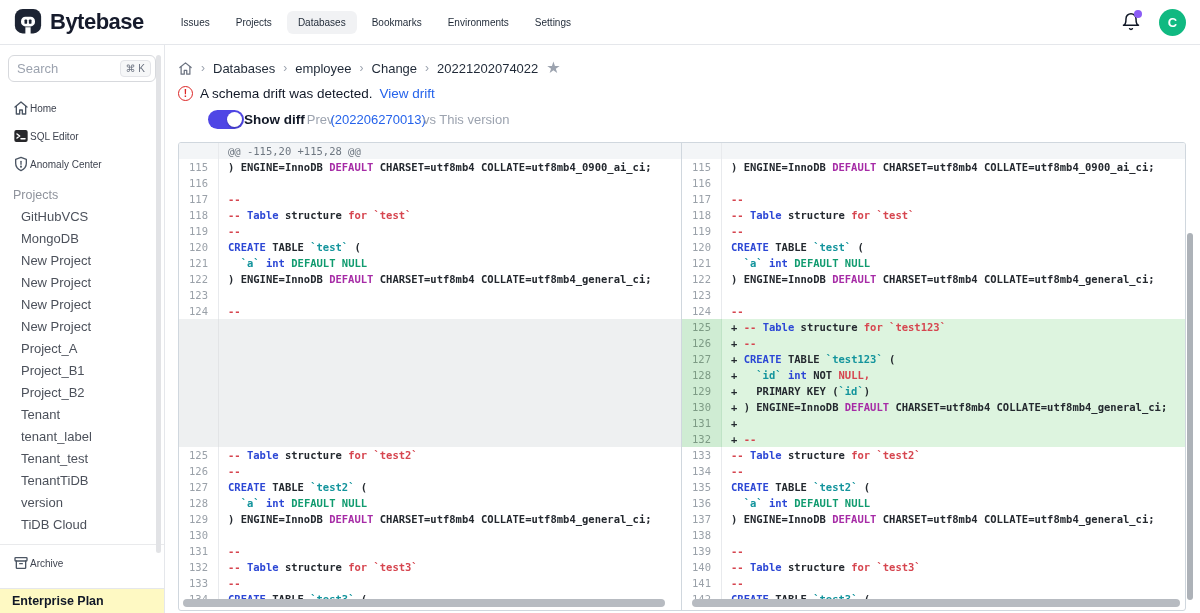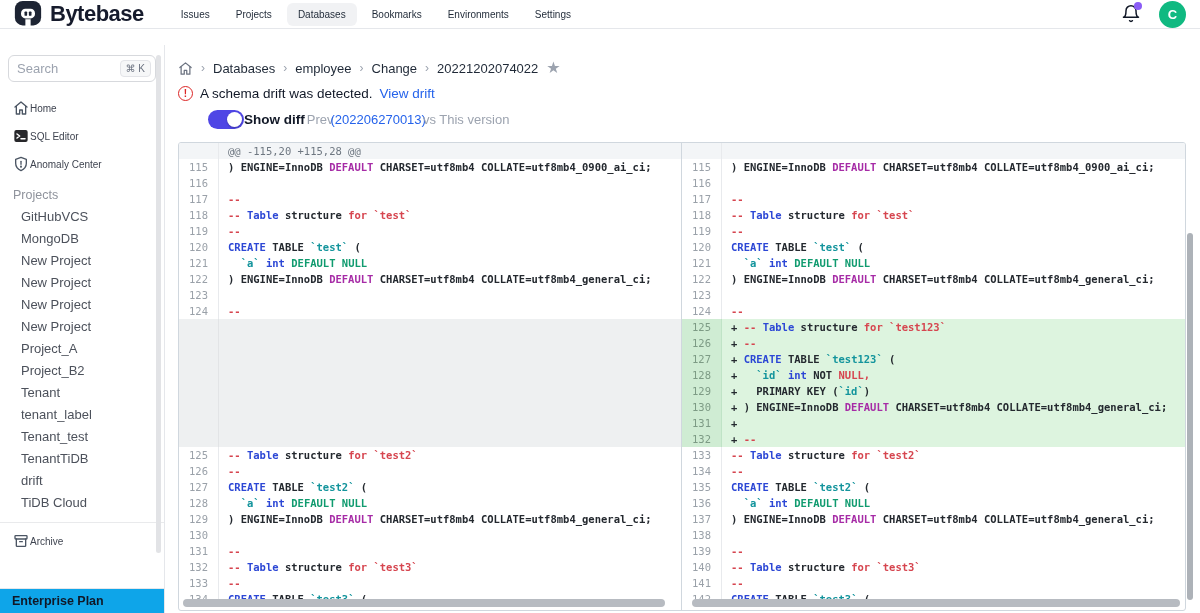--- a/index.html
+++ b/index.html
@@ -1,20 +1,20 @@
 <!DOCTYPE html>
 <html><head>
 <meta charset="utf-8">
 <style>
   * { margin:0; padding:0; box-sizing:border-box; }
   html,body { width:1200px; height:613px; overflow:hidden; background:#fff;
     font-family:"Liberation Sans", sans-serif; color:#1f2937; }
 
   
-  .topbar { height:29px; border-bottom:1px solid #e5e7eb; display:flex; align-items:center;
+  .topbar { height:45px; border-bottom:1px solid #e5e7eb; display:flex; align-items:center;
     padding:0 14px; background:#fff; position:relative; z-index:5; }
   .brand { display:flex; align-items:center; gap:8px; margin-right:26px; }
   .brand-name { font-size:22px; font-weight:800; color:#161b2c; letter-spacing:-0.5px; }
   .topnav { display:flex; align-items:center; gap:4px; }
   .topnav .nav-item { font-size:10px; font-weight:500; color:#1f2937; padding:6px 11px;
     border-radius:6px; cursor:pointer; }
   .topnav .nav-item.active { background:#f1f2f4; }
   .topbar-right { margin-left:auto; display:flex; align-items:center; gap:18px; }
   .bell-wrap { position:relative; width:20px; height:20px; }
   .bell-dot { position:absolute; top:-2px; right:-1px; width:8px; height:8px; border-radius:50%;
@@ -31,21 +31,21 @@
   .kbd { font-size:10px; color:#6b7280; border:1px solid #e3e4e8; background:#f6f7f8;
     border-radius:4px; padding:2px 5px; white-space:nowrap; }
   .side-nav-item { display:flex; align-items:center; gap:1px; height:28px; padding-left:13px;
     font-size:10px; color:#3f4450; cursor:pointer; }
   .side-label { font-size:12.5px; color:#8f939c; padding:10px 0 4px 13px; }
   .proj-item { font-size:13px; color:#4c515b; height:22px; line-height:22px; padding-left:21px;
     cursor:pointer; white-space:nowrap; }
   .side-divider { border-top:1px solid #e9eaec; margin:8px 0 4px 0; }
   .plan-bar { position:absolute; bottom:0; left:0; right:0; height:25px; border-top:1px solid #e5e7eb;
     display:flex; align-items:center; padding-left:12px; font-size:12.5px; font-weight:700; color:#111827;
-    background:#0ea5e9; }
+    background:#fef9c3; }
   .side-scrollbar { position:absolute; left:156px; top:10px; width:5px; height:498px;
     background:#e2e3e6; border-radius:3px; }
 
   
   .main { position:absolute; top:45px; left:165px; right:0; bottom:0; padding:14px 0 0 13px;
     background:#fff; }
   .breadcrumb { display:flex; align-items:center; gap:8px; font-size:13px; height:18px; }
   .breadcrumb .sep { color:#9ca3af; font-size:12px; }
   .breadcrumb .crumb { color:#1f2937; font-weight:500; cursor:pointer; }
   .star { color:#9ca3af; font-size:16px; line-height:14px; cursor:pointer; }
@@ -156,26 +156,27 @@
   <div class="side-label">Projects</div>
 
   <div id="project-list">
       <div class="proj-item">GitHubVCS</div>
       <div class="proj-item">MongoDB</div>
       <div class="proj-item">New Project</div>
       <div class="proj-item">New Project</div>
       <div class="proj-item">New Project</div>
       <div class="proj-item">New Project</div>
       <div class="proj-item">Project_A</div>
+      <div class="proj-item">Project_B1</div>
       <div class="proj-item">Project_B2</div>
       <div class="proj-item">Tenant</div>
       <div class="proj-item">tenant_label</div>
       <div class="proj-item">Tenant_test</div>
       <div class="proj-item">TenantTiDB</div>
-      <div class="proj-item">drift</div>
+      <div class="proj-item">version</div>
       <div class="proj-item">TiDB Cloud</div>
     </div>
 
   <div class="side-divider"></div>
   <div class="side-nav-item">
     <svg width="16" height="16" viewBox="0 0 24 24" fill="none" stroke="#4b5563" stroke-width="2" stroke-linecap="round" stroke-linejoin="round">
       <rect x="3" y="4" width="18" height="5" rx="1"></rect>
         <path d="M5 9v10a1 1 0 0 0 1 1h12a1 1 0 0 0 1-1V9"></path>
       <line x1="10" y1="13" x2="14" y2="13"></line>
     </svg>

